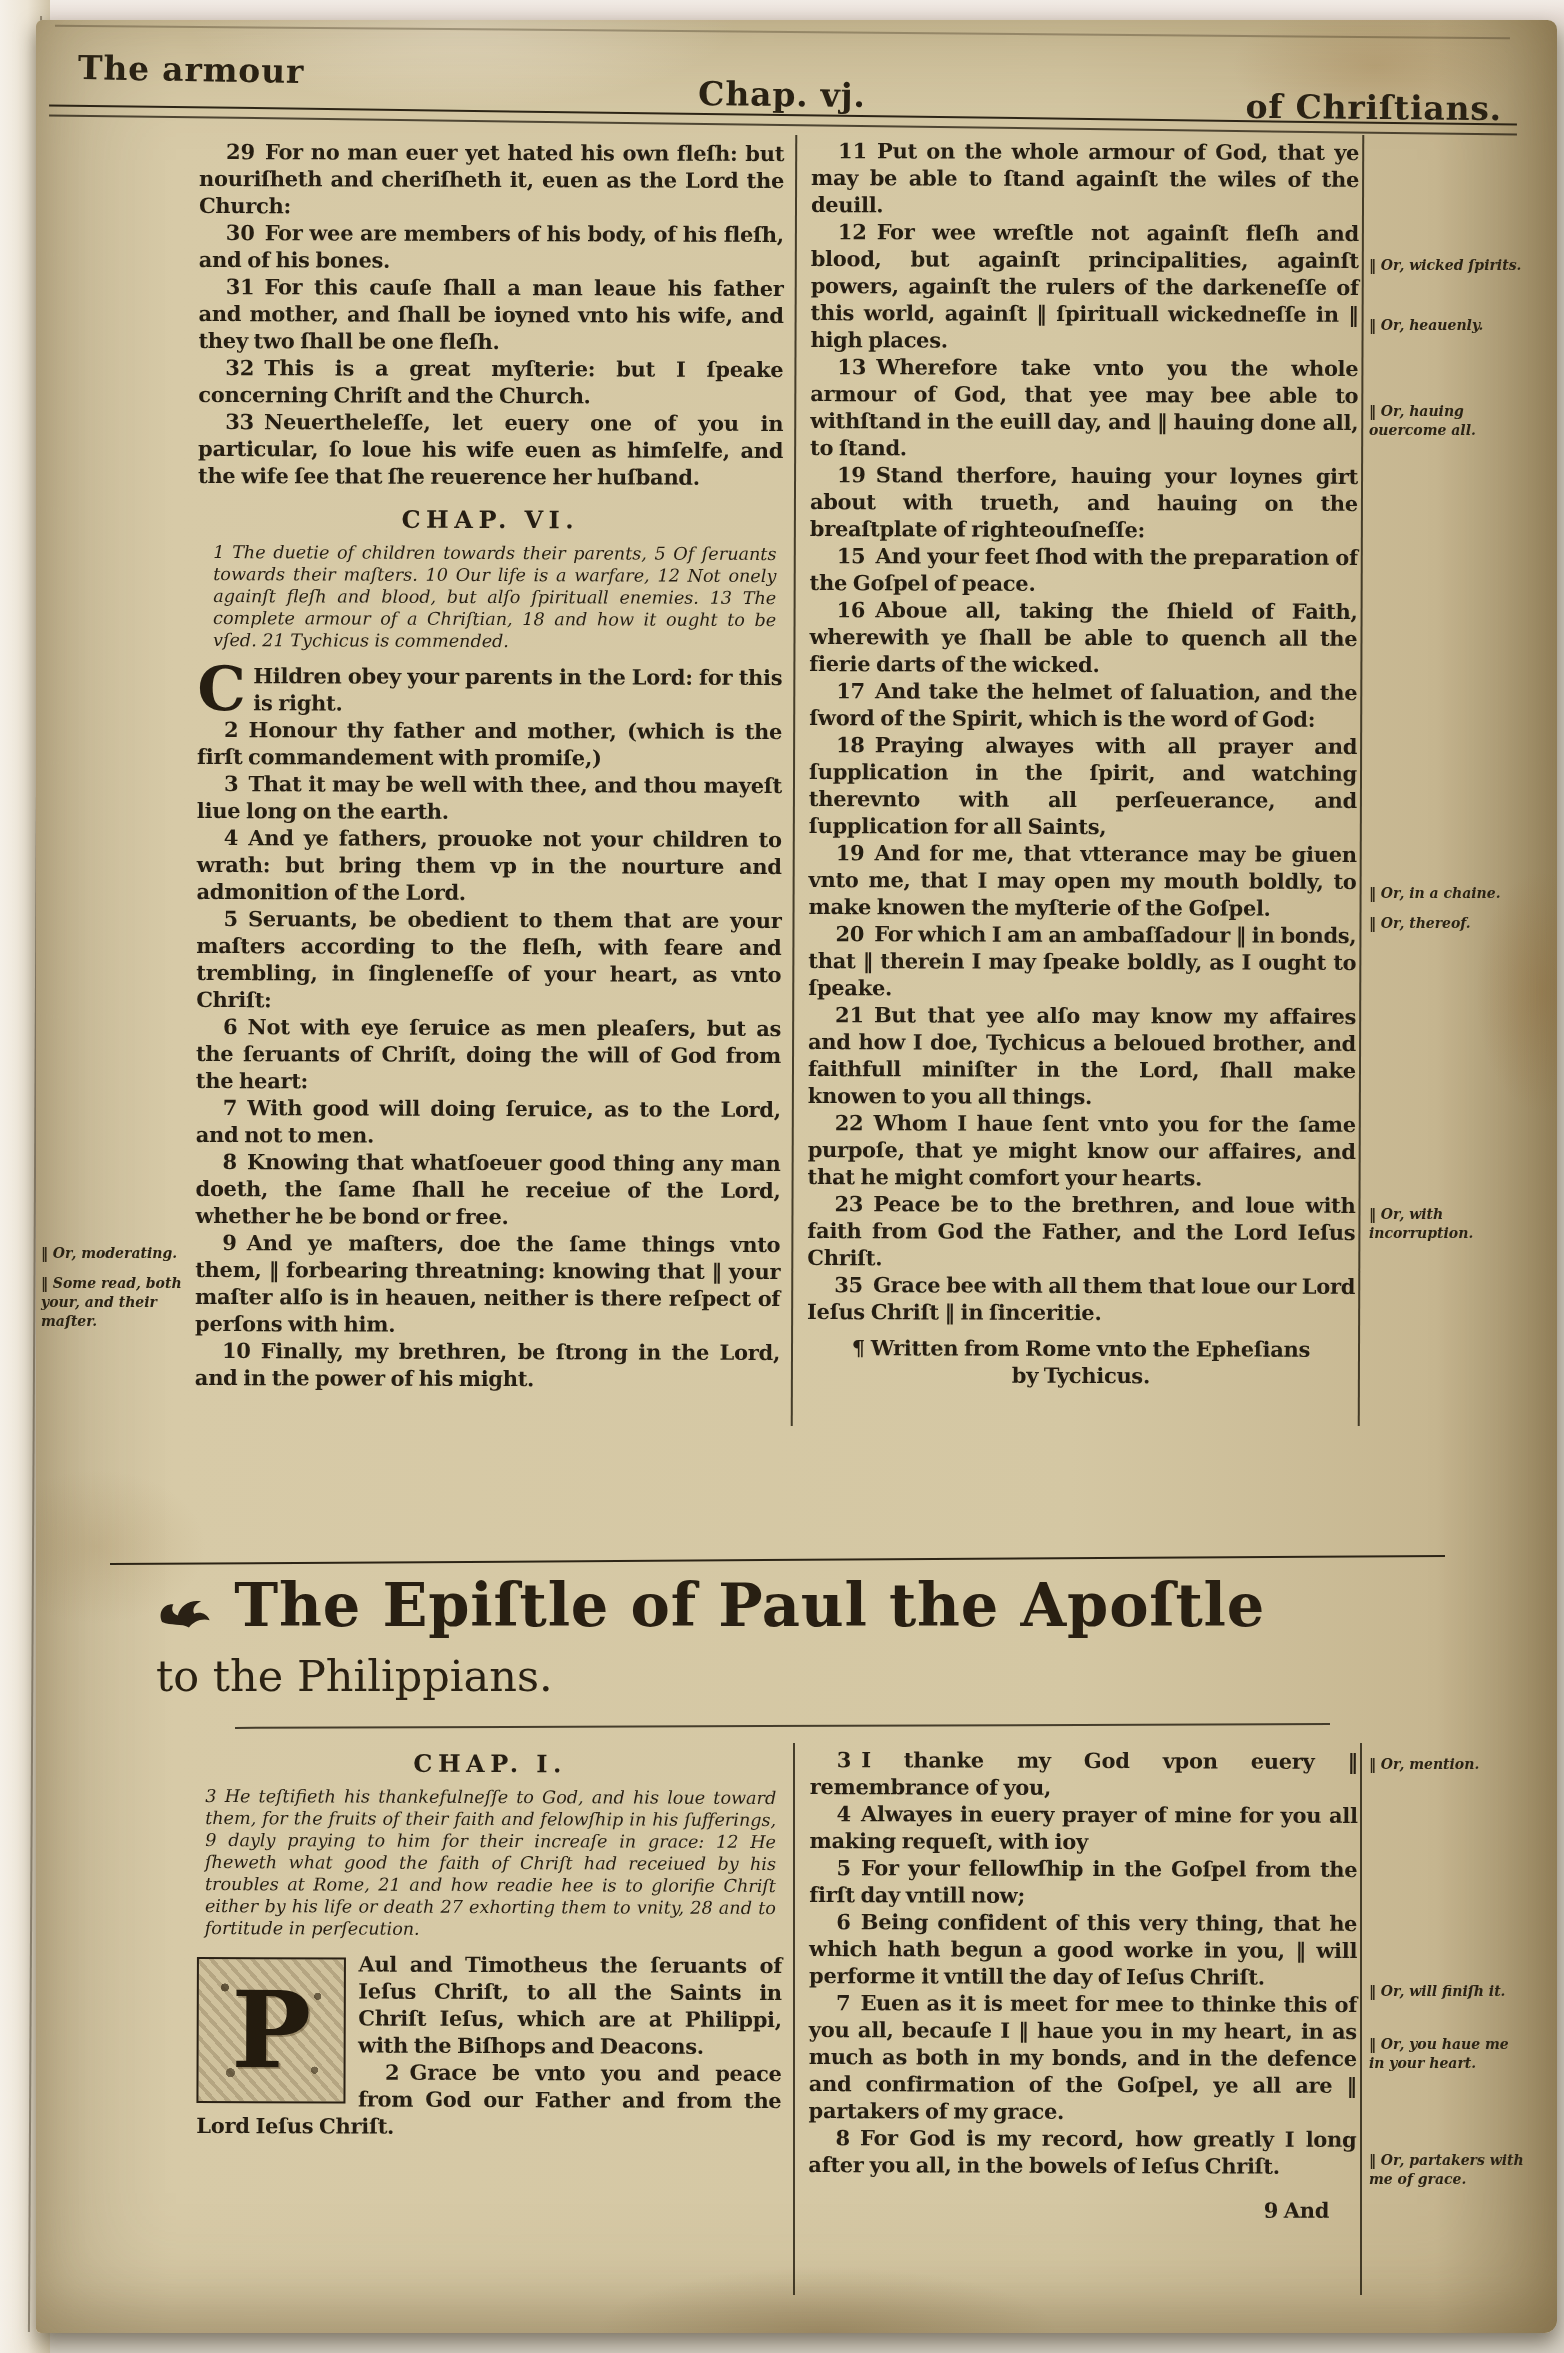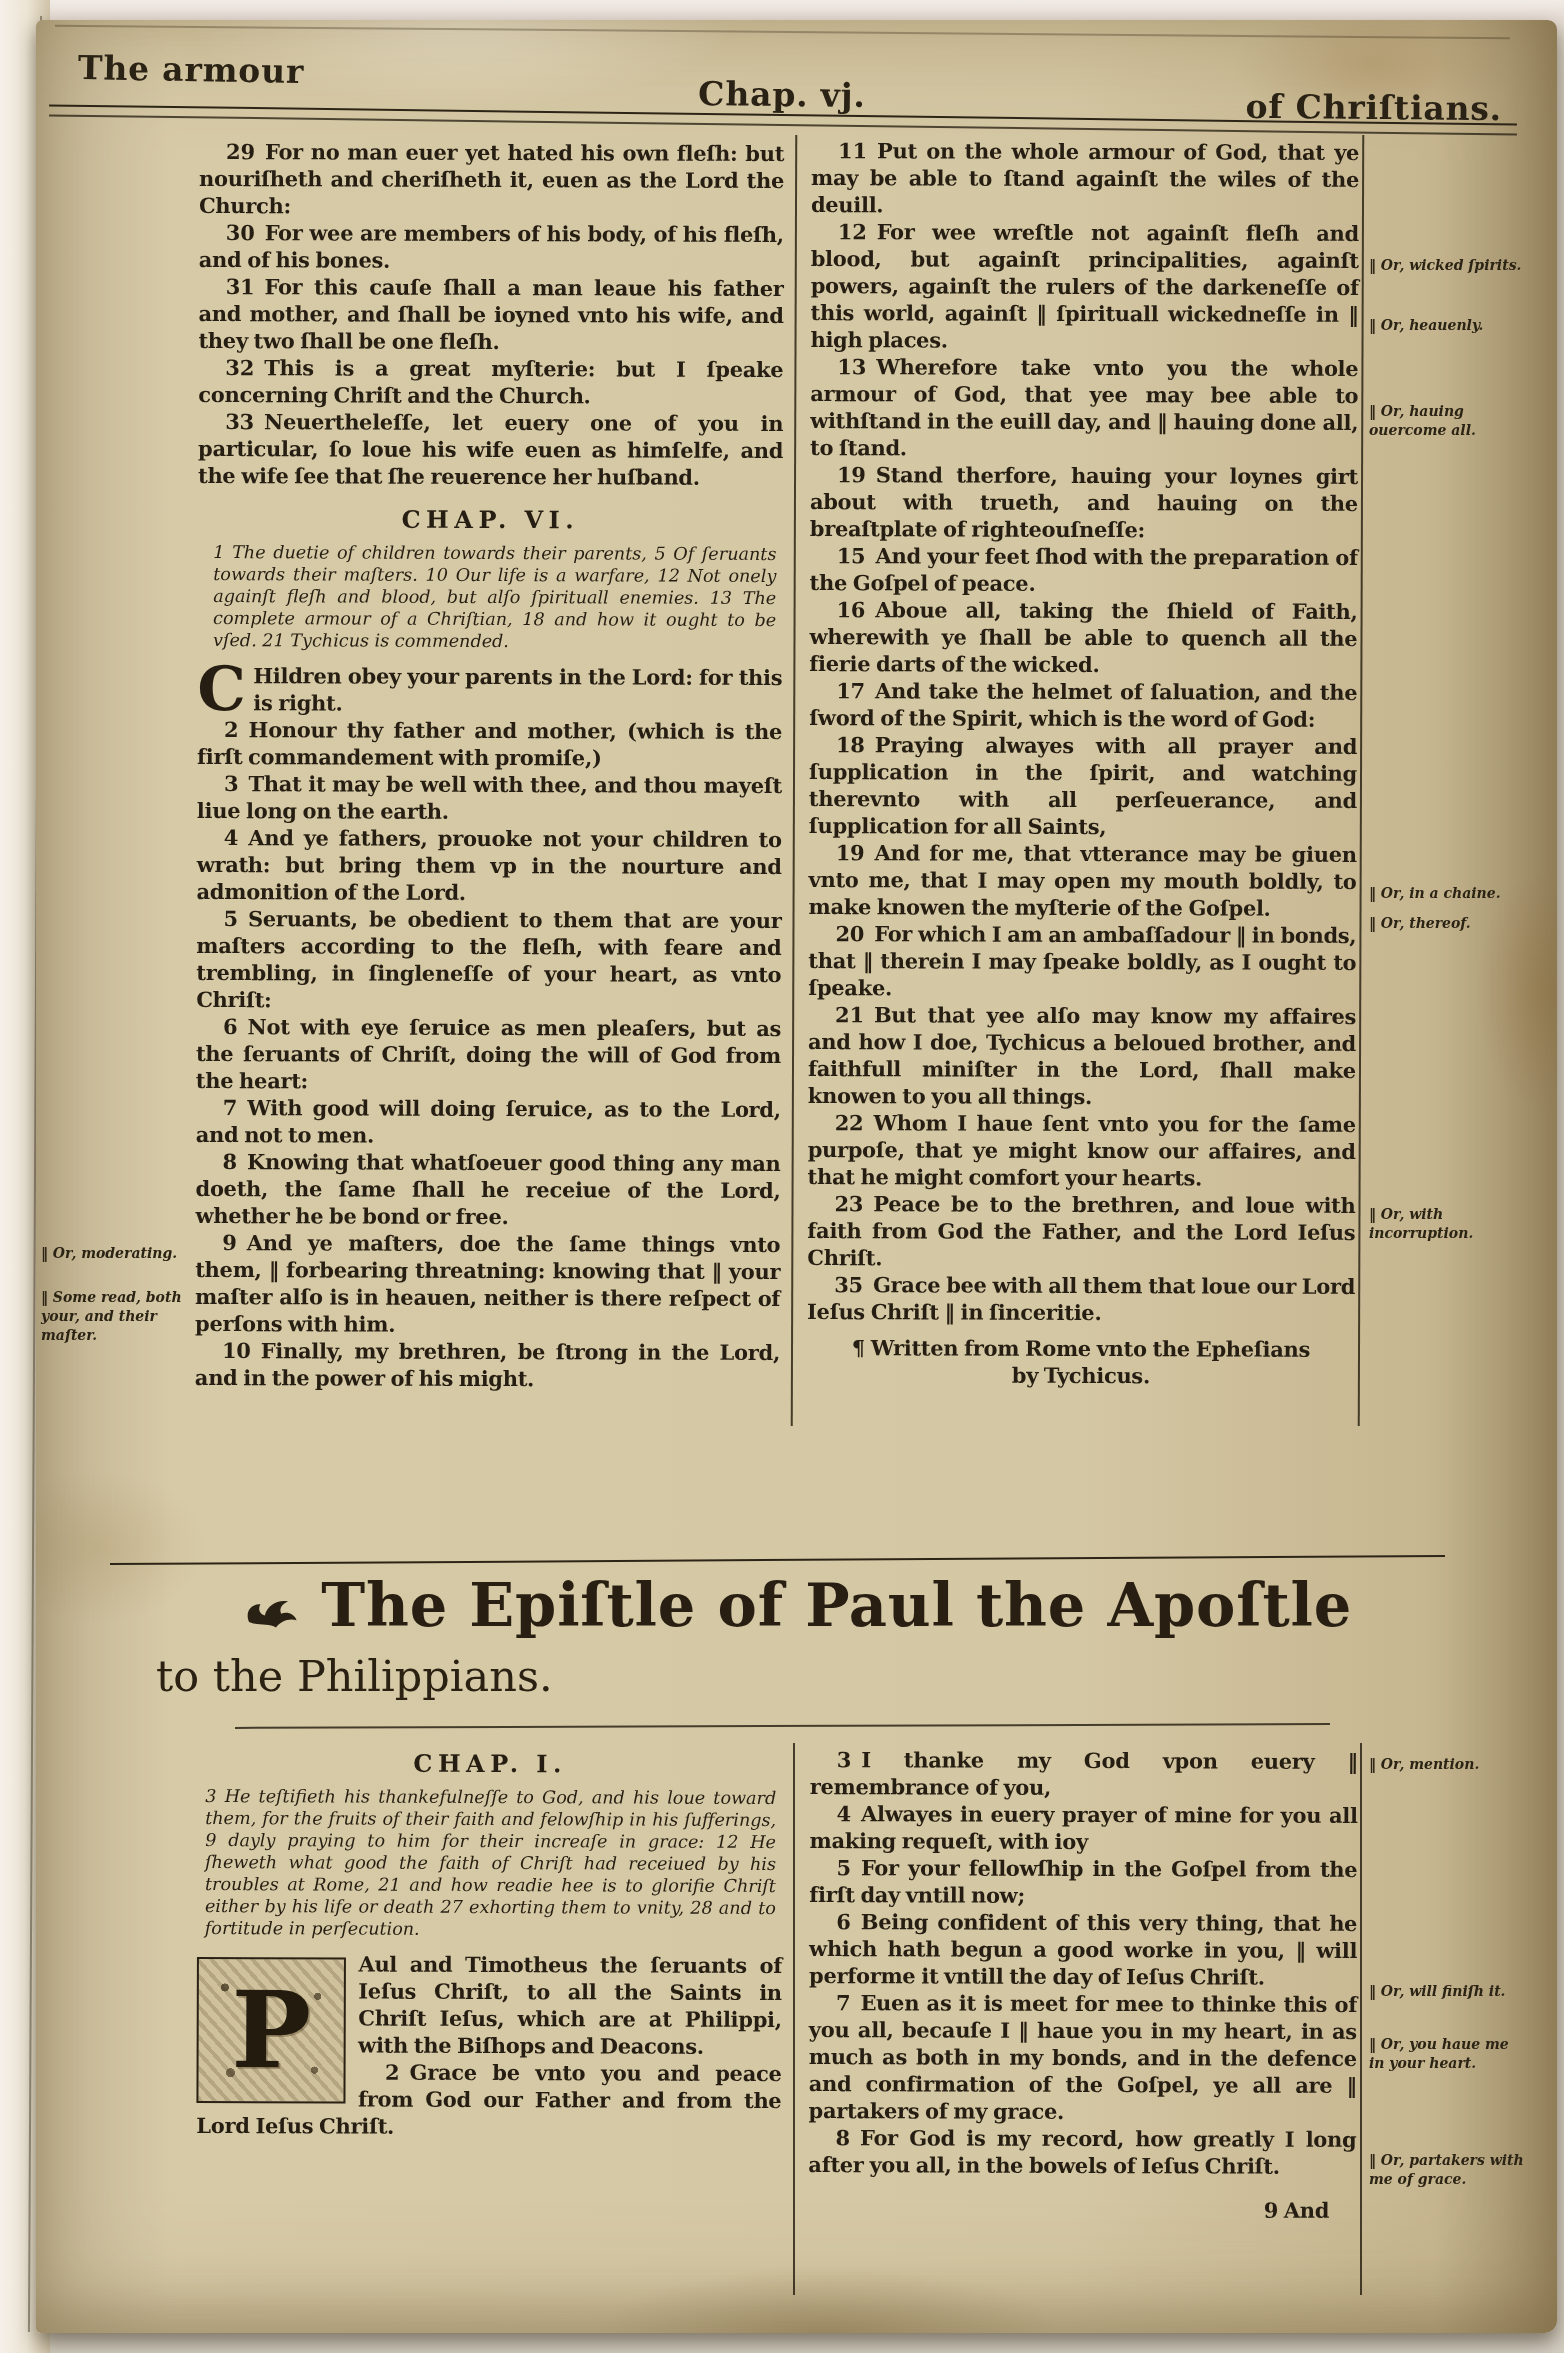--- a/index.html
+++ b/index.html
@@ -42,25 +42,25 @@
   .vr2{left:1360px;top:135px;height:1291px;transform:rotate(.2deg)}
   .vr3{left:793px;top:1743px;height:552px}
   .vr4{left:1360px;top:1743px;height:552px}
 
   .note{font-style:italic;font-size:14px;line-height:19px;font-weight:600;letter-spacing:0;word-spacing:0;color:#2b2314;text-align:left}
   .notes-right-eph{position:absolute;left:1369px;top:139px;width:156px}
   .notes-left-eph{position:absolute;left:41px;top:1244px;width:150px}
   .notes-right-phil{position:absolute;left:1369px;top:1747px;width:156px}
   .note-abs{position:absolute;left:0;width:100%}
   .n1{top:117px}.n2{top:177px}.n3{top:263px}.n4{top:745px}.n5{top:775px}.n6{top:1066px}
-  .m1{top:0}.m2{top:44px}
+  .m1{top:0}.m2{top:30px}
   .p1{top:7.8px}.p2{top:235px}.p3{top:288px}.p4{top:404px}
 
   .mid-rule{position:absolute;left:110px;top:1559px;width:1335px;height:2.3px;background:#2c2416;transform:rotate(-.35deg)}
-  .phil-title{position:absolute;left:156px;top:1571px;width:1283px;text-align:center;font-size:59px;font-weight:700;letter-spacing:0.8px;color:#281f12}
+  .phil-title{position:absolute;left:156px;top:1571px;width:1283px;font-size:59px;font-weight:700;letter-spacing:0.8px;color:#281f12}
   .phil-title svg{vertical-align:-4.7px;margin-right:20.3px;transform:rotate(-6deg)}
   .phil-sub{position:absolute;left:156px;top:1651px;width:1283px;text-align:left;font-size:43px;font-weight:400;color:#2a2113}
   .title-rule{position:absolute;left:235px;top:1725px;width:1095px;height:1.6px;background:rgba(44,36,22,.85);transform:rotate(-.2deg)}
 
   .phil-left{position:absolute;left:197px;top:1750px;width:585px}
   .phil-right{position:absolute;left:809px;top:1747px;width:548px}
   .initialP{float:left;width:149px;height:146px;margin:6.3px 12.5px 4.7px 0;border:2.3px solid #2a2115;display:flex;align-items:center;justify-content:center;
     background:
       radial-gradient(circle 7px at 18% 20%, rgba(52,40,20,.7) 55%, transparent 60%),
       radial-gradient(circle 6.3px at 82% 26%, rgba(52,40,20,.65) 55%, transparent 60%),

